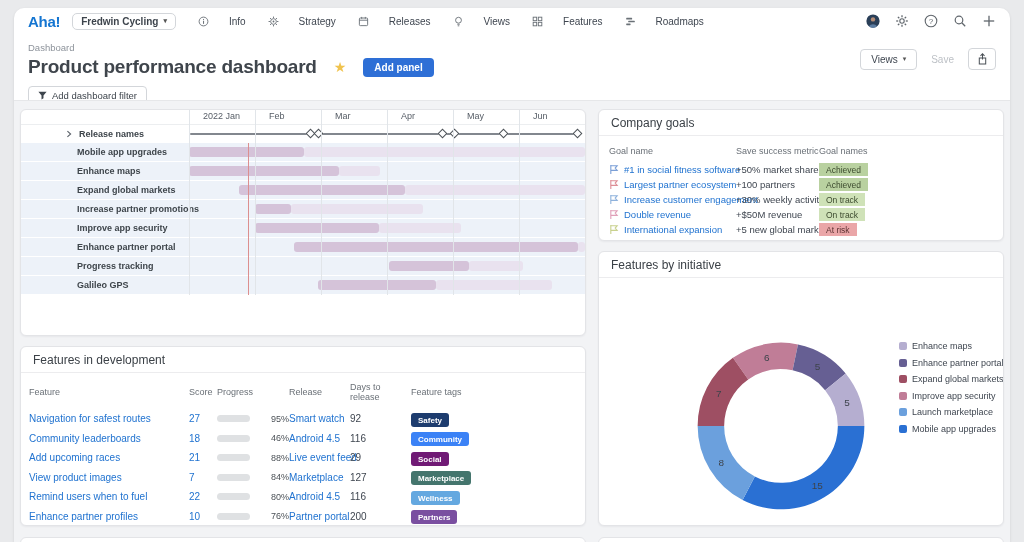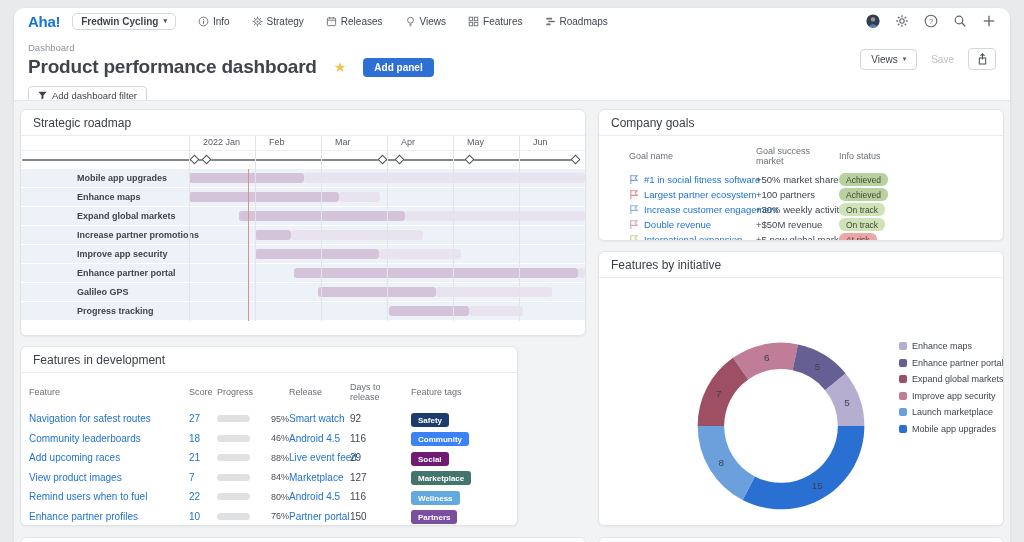--- a/index.html
+++ b/index.html
@@ -19,21 +19,21 @@
   
   .topnav { height:26px; display:flex; align-items:center; padding:0 14px; }
   .logo { font-size:15px; font-weight:800; color:#1475d1; margin-right:12px; letter-spacing:-.3px; cursor:pointer; }
   .product-btn {
     display:flex; align-items:center; gap:5px;
     border:1px solid #d3d6da; border-radius:5px; background:#fff;
     padding:2px 8px; font-size:10px; font-weight:600; color:#3d444c; cursor:pointer;
   }
   .caret { font-size:7px; color:#555; }
   .nav-items { display:flex; align-items:center; }
-  .nav-item { display:flex; align-items:flex-end; gap:4px; margin-left:22px; font-size:10px; color:#3f4650; cursor:pointer; }
+  .nav-item { display:flex; align-items:flex-end; gap:20px; margin-left:22px; font-size:10px; color:#3f4650; cursor:pointer; }
   .nicon { display:inline-flex; width:11px; height:11px; }
   .nicon svg { width:11px; height:11px; }
   .top-spacer { flex:1; }
   .top-right { display:flex; align-items:center; gap:15px; }
   .top-icon { display:inline-flex; width:14px; height:14px; cursor:pointer; background:none; border:none; }
   .top-icon svg { width:14px; height:14px; }
   
   .header { position:relative; padding:5px 14px 0 14px; }
   .breadcrumb { font-size:9.5px; color:#8d939b; margin:3px 0 3px 0; }
   .title-row { display:flex; align-items:center; gap:17px; }
@@ -61,21 +61,21 @@
   .icon-btn { display:inline-flex; align-items:center; justify-content:center; width:28px; height:22px;
     border:1px solid #d3d6da; border-radius:4px; background:#fff; cursor:pointer; }
   
   .content { position:absolute; top:92px; left:0; right:0; bottom:0; background:#f2f3f5; border-top:1px solid #e6e7e9; }
   .panel {
     position:absolute; background:#fff; border:1px solid #e3e4e7; border-radius:6px;
     box-shadow:0 1px 2px rgba(16,24,40,.05); overflow:hidden;
   }
   .panel-title { padding:6px 12px 5px 12px; font-size:12px; font-weight:500; color:#3b4147; border-bottom:1px solid #ececee; }
   #panel-roadmap   { left:6px;  top:8px;   width:566px; height:227px; }
-  #panel-features  { left:6px;  top:245px; width:498px; height:180px; }
+  #panel-features  { left:6px;  top:245px; width:566px; height:180px; }
   #panel-goals     { left:584px; top:8px;  width:406px; height:132px; }
   #panel-initiative{ left:584px; top:150px; width:406px; height:275px; }
   .sliver { position:absolute; top:436px; height:12px; background:#fff; border:1px solid #e3e4e7; border-radius:6px 6px 0 0; }
   #sliver-left { left:6px; width:566px; }
   #sliver-right{ left:584px; width:406px; }
   
   .gantt { position:relative; }
   .g-row { display:flex; }
   .g-label { width:168px; flex:none; display:flex; align-items:center; font-size:9px; font-weight:600; color:#3e454b; padding-left:56px; white-space:nowrap; }
   .g-rel-label { padding-left:44px; gap:6px; cursor:pointer; }
@@ -99,27 +99,27 @@
   .ft-head { font-size:9px; color:#6a7077; padding:5px 0 7px 0; }
   .ft-row { height:19.5px; font-size:10px; color:#3f4650; }
   .link { color:#2173d0; cursor:pointer; text-decoration:none; white-space:nowrap; }
   .progress-wrap { display:flex; align-items:center; gap:21px; }
   .progress-track { width:42px; height:7px; background:#dfe1e3; border-radius:4px; overflow:hidden; }
   .progress-fill { height:100%; background:#7cb342; border-radius:4px; }
   .pct { font-size:9px; color:#4a5056; }
   .tag { font-size:8px; font-weight:700; color:#fff; padding:2.5px 7px; border-radius:3px; white-space:nowrap; cursor:pointer; }
   
   .gl-wrap { padding:6px 10px 0 10px; }
-  .gl-head, .gl-row { display:grid; grid-template-columns:127px 83px 1fr; align-items:center;margin-left:20px; }
+  .gl-head, .gl-row { display:grid; grid-template-columns:127px 83px 1fr; align-items:center; }
   .gl-head { font-size:9px; color:#6a7077; padding:4px 0 6px 0; }
   .gl-row { height:15px; font-size:9.5px; }
   .goal-name { display:flex; align-items:center; gap:5px; font-size:9.5px; white-space:nowrap; }
   .goal-name svg { flex:none; }
   .metric { color:#3f4650; white-space:nowrap; }
-  .status-badge { display:inline-block; font-size:8.5px; padding:1.5px 7px; border-radius:6px; cursor:default; }
+  .status-badge { display:inline-block; font-size:8.5px; padding:1.5px 7px; border-radius:0; cursor:default; }
   
   .donut-area { position:relative; height:250px; }
   #donut-svg { position:absolute; left:92px; top:58px; }
   .legend { position:absolute; left:300px; top:63px; }
   .legend-item { display:flex; align-items:center; gap:5px; margin-bottom:6.5px; }
   .legend-swatch { width:8px; height:8px; border-radius:2px; flex:none; }
   .legend-label { font-size:9px; color:#3f4650; white-space:nowrap; }
 </style>
 </head>
 <body>
@@ -288,34 +288,41 @@
           <path d="M2.5 5.5 h7 v6.5 h-7 z" fill="none" stroke="#4a5056" stroke-width="1.1"></path>
           <path d="M6 7 V1 M3.8 3 L6 0.8 L8.2 3" fill="none" stroke="#4a5056" stroke-width="1.1"></path>
         </svg>
       </button>
     </div>
   </div>
 
   <div class="content">
 
     <div class="panel" id="panel-roadmap">
-      <div class="panel-title">Strategic roadmap</div>
       <div class="gantt" id="gantt">
         <div class="g-row g-mrow">
           <div class="g-label"></div>
           <div class="g-chart" id="g-months">
               <span class="month-lbl" style="left: 0%;">2022 Jan</span>
               <span class="month-lbl" style="left: 16.67%;">Feb</span>
               <span class="month-lbl" style="left: 33.33%;">Mar</span>
               <span class="month-lbl" style="left: 50%;">Apr</span>
               <span class="month-lbl" style="left: 66.67%;">May</span>
               <span class="month-lbl" style="left: 83.33%;">Jun</span>
             </div>
         </div>
         <div class="g-row g-rrow">
+          <div class="g-label g-rel-label">
+            <span class="chev">
+              <svg width="8" height="8" viewBox="0 0 10 10">
+                  <path d="M3 1.5 L7 5 L3 8.5" fill="none" stroke="#5a6169" stroke-width="1.4"></path>
+                </svg>
+            </span>
+            <span>Release names</span>
+          </div>
           <div class="g-chart" id="g-timeline">
               <div class="rel-line"></div>
               <div class="dmd" style="left: 31%;"></div>
               <div class="dmd" style="left: 33.17%;"></div>
               <div class="dmd" style="left: 64.33%;"></div>
               <div class="dmd" style="left: 67.33%;"></div>
               <div class="dmd" style="left: 79.83%;"></div>
               <div class="dmd" style="left: 98.5%;"></div>
             </div>
         </div>
@@ -356,31 +363,31 @@
               </div>
             </div>
             <div class="g-row g-frow">
               <div class="g-label">Enhance partner portal</div>
               <div class="g-chart">
                 <div class="bar bar-light" style="left: 98.33%; width: 1.67%;"></div>
                 <div class="bar bar-solid" style="left: 26.5%; width: 71.83%;"></div>
               </div>
             </div>
             <div class="g-row g-frow">
+              <div class="g-label">Progress tracking</div>
+              <div class="g-chart">
+                <div class="bar bar-light" style="left: 70.67%; width: 13.67%;"></div>
+                <div class="bar bar-solid" style="left: 50.5%; width: 20.17%;"></div>
+              </div>
+            </div>
+            <div class="g-row g-frow">
               <div class="g-label">Galileo GPS</div>
               <div class="g-chart">
                 <div class="bar bar-light" style="left: 62.33%; width: 29.33%;"></div>
                 <div class="bar bar-solid" style="left: 32.5%; width: 29.83%;"></div>
-              </div>
-            </div>
-            <div class="g-row g-frow">
-              <div class="g-label">Progress tracking</div>
-              <div class="g-chart">
-                <div class="bar bar-light" style="left: 70.67%; width: 13.67%;"></div>
-                <div class="bar bar-solid" style="left: 50.5%; width: 20.17%;"></div>
               </div>
             </div>
           </div>
         <div class="g-overlay" id="g-grid">
             <div class="g-grid-line" style="left: 0%;"></div>
             <div class="g-grid-line" style="left: 16.67%;"></div>
             <div class="g-grid-line" style="left: 33.33%;"></div>
             <div class="g-grid-line" style="left: 50%;"></div>
             <div class="g-grid-line" style="left: 66.67%;"></div>
             <div class="g-grid-line" style="left: 83.33%;"></div>
@@ -458,34 +465,34 @@
               <span><span class="tag" style="background:#64a8e0">Wellness</span></span>
             </div>
             <div class="ft-row">
               <span><a class="link">Enhance partner profiles</a></span>
               <span><a class="link">10</a></span>
               <span class="progress-wrap">
                 <span class="progress-track"><span class="progress-fill" style="width:76%"></span></span>
                 <span class="pct">76%</span>
               </span>
               <span><a class="link">Partner portal</a></span>
-              <span>150</span>
+              <span>200</span>
               <span><span class="tag" style="background:#7a4fa0">Partners</span></span>
             </div>
           </div>
       </div>
     </div>
 
     <div class="panel" id="panel-goals">
       <div class="panel-title">Company goals</div>
       <div class="gl-wrap">
         <div class="gl-head" id="gl-head">
             <span>Goal name</span>
-            <span>Goal success market</span>
-            <span>Info status</span>
+            <span>Save success metric</span>
+            <span>Goal names</span>
           </div>
         <div id="gl-rows">
             <div class="gl-row">
               <span class="goal-name">
                 <span style="display:inline-flex">
                   <svg width="10" height="11" viewBox="0 0 11 12">
                     <path d="M2 1 V11" stroke="#7b9fd6" stroke-width="1.2"></path>
                     <path d="M2 1.8 h7 l-2.2 2.6 2.2 2.6 h-7" fill="none" stroke="#7b9fd6" stroke-width="1.2"></path>
                   </svg>
                 </span>

